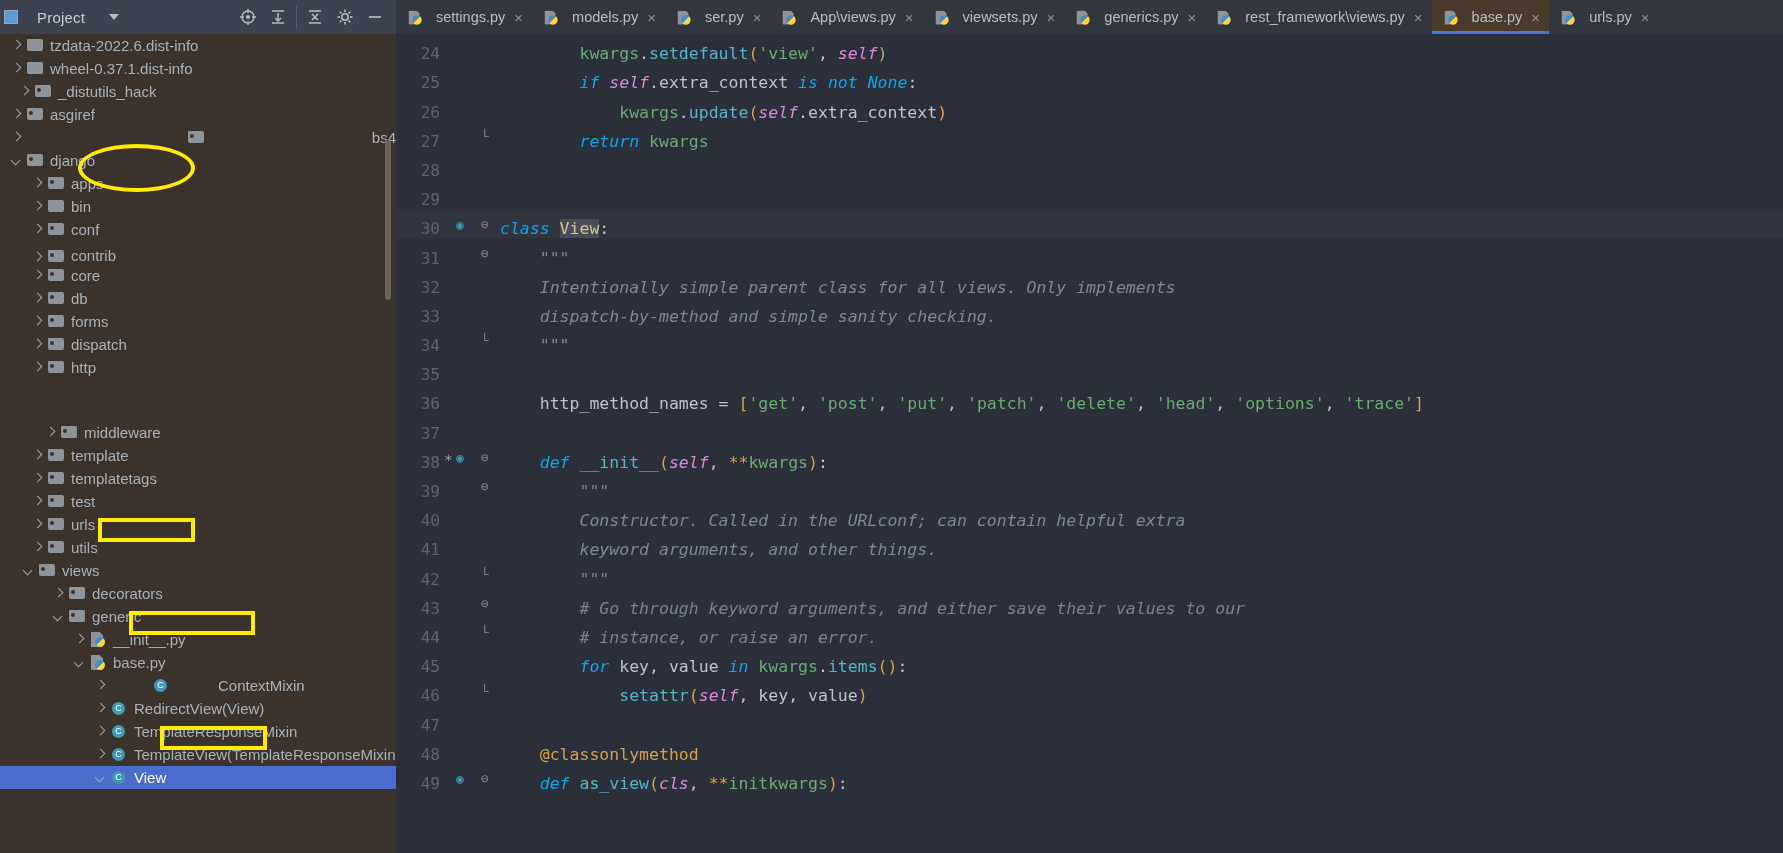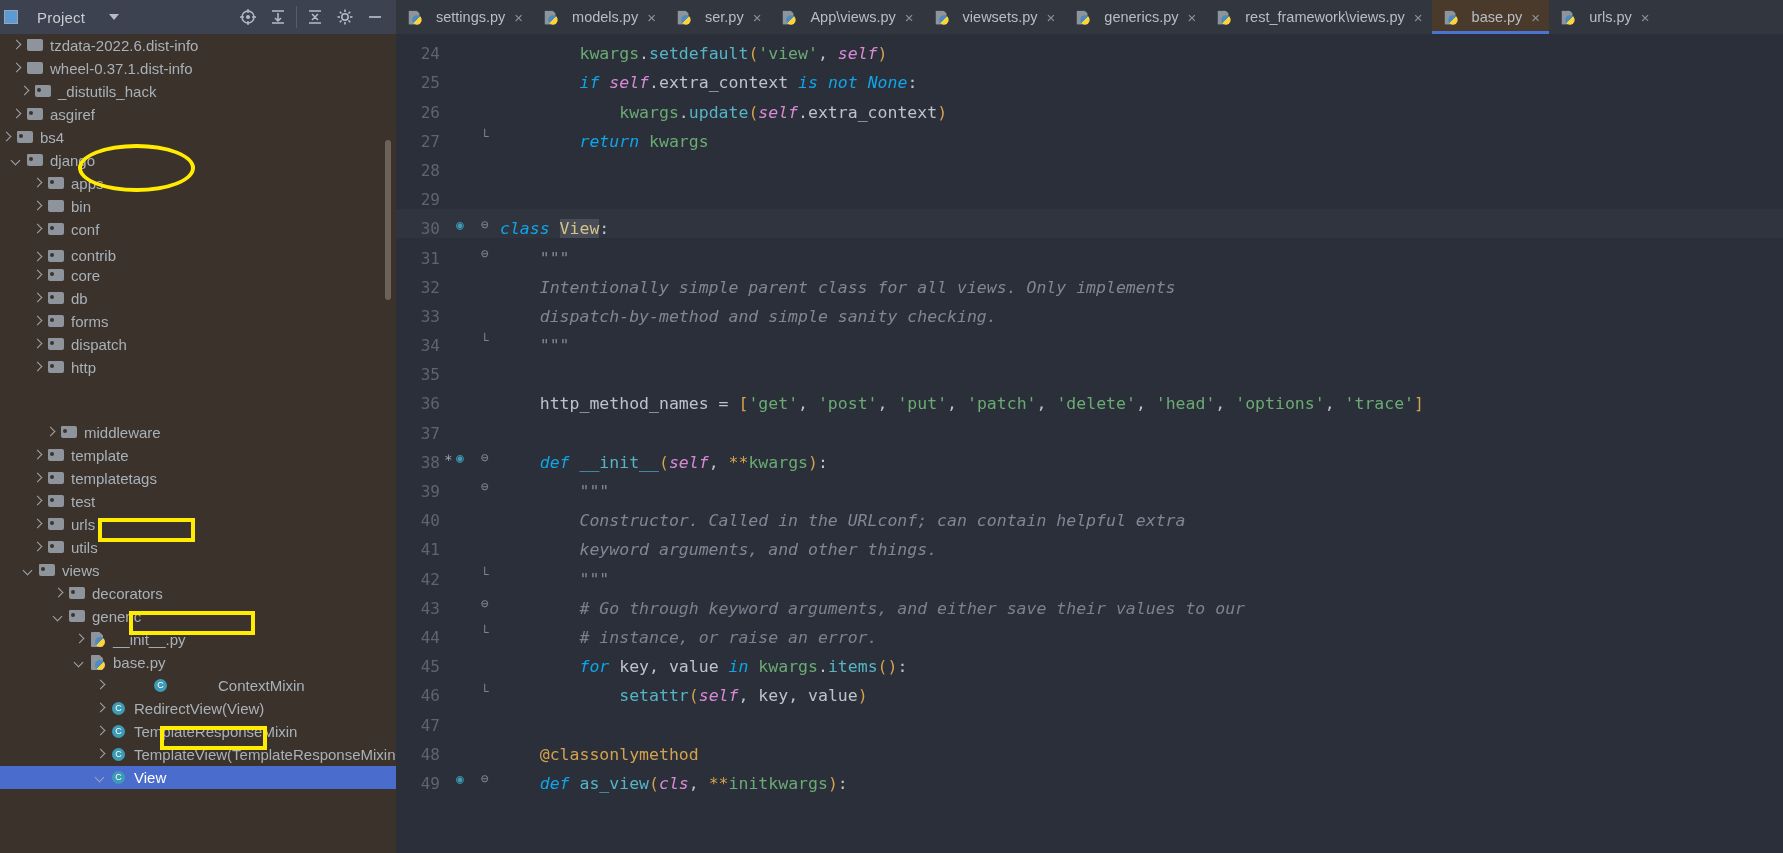--- a/index.html
+++ b/index.html
@@ -330,21 +330,21 @@
         <div class="row" style="padding-left: 18px;">
           <span class="arrow right"></span>
           <span class="ic folder"></span>
           <span class="label">_distutils_hack</span>
         </div>
         <div class="row" style="padding-left: 10px;">
           <span class="arrow right"></span>
           <span class="ic folder"></span>
           <span class="label">asgiref</span>
         </div>
-        <div class="row" style="padding-left: 0;">
+        <div class="row" style="padding-left: 10px; justify-content: space-between;">
           <span class="arrow right"></span>
           <span class="ic folder"></span>
           <span class="label">bs4</span>
         </div>
         <div class="row" style="padding-left: 10px;">
           <span class="arrow down"></span>
           <span class="ic folder"></span>
           <span class="label">django</span>
         </div>
         <div class="row" style="padding-left: 31px;">

